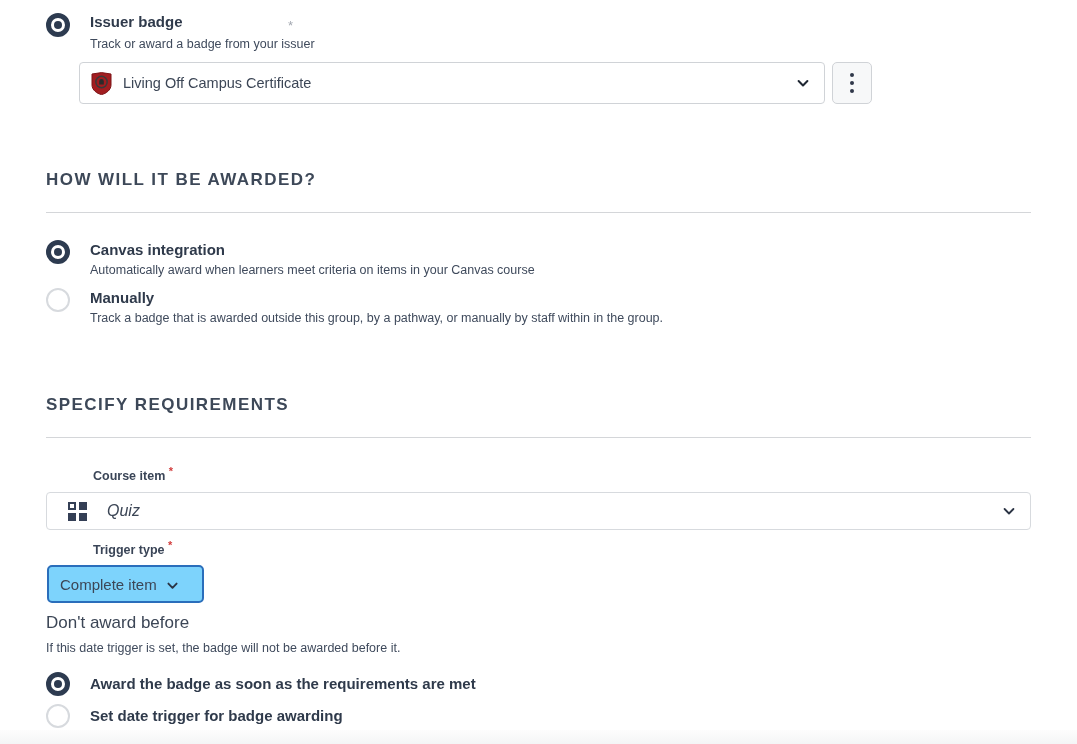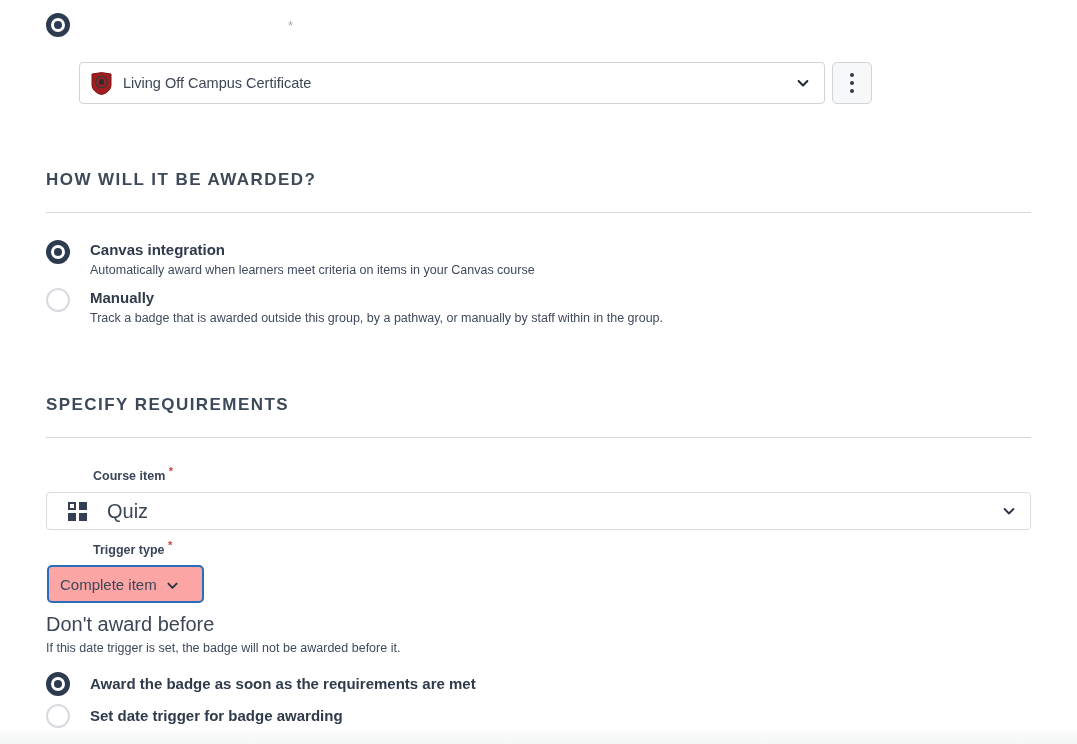--- a/index.html
+++ b/index.html
@@ -206,48 +206,49 @@
   .quiz-icon i.tl {
     left: 0; top: 0; width: 8px; height: 8px;
     background: #ffffff;
     border: 2px solid #343f55;
   }
   .quiz-icon i.tr { left: 11px; top: 0; width: 8px; height: 8px; }
   .quiz-icon i.bl { left: 0; top: 11px; width: 8px; height: 8px; }
   .quiz-icon i.br { left: 11px; top: 11px; width: 8px; height: 8px; }
   .course-value {
     margin-left: 19px;
-    font-size: 20px;
+    font-size: 16px;
     color: #3c4656;
+    font-style: italic;
   }
 
   .trigger-select {
     position: absolute;
     left: 47px; top: 565px;
     width: 157px; height: 38px;
     border: 2px solid #2a6ebb;
     border-radius: 5px;
-    background: #fca5a5;
+    background: #7dd3fc;
     display: flex;
     align-items: center;
     padding: 0 11px;
   }
   .trigger-value {
     font-size: 15px;
     color: #3c4656;
   }
   .trigger-chev {
     margin-left: 9px;
     width: 13px; height: 13px;
   }
 
   .dont-award {
     position: absolute;
     left: 46px; top: 613px;
-    font-size: 20px;
+    font-size: 17px;
     color: #3c4656;
   }
   .date-help {
     position: absolute;
     left: 46px; top: 641px;
     font-size: 12.5px;
     color: #3f4a5c;
   }
 
   .opt-asap { left: 46px; top: 672px; }
@@ -266,20 +267,24 @@
     background: linear-gradient(to bottom, #fdfdfd, #f4f5f6);
   }
 </style>
 </head>
 <body>
 
 <div class="page">
 
   <div class="issuer-row">
     <div class="radio on"></div>
+    <div class="issuer-texts">
+      <span class="issuer-title">Issuer badge</span>
+      <div class="issuer-sub">Track or award a badge from your issuer</div>
+    </div>
     <span class="issuer-star">*</span>
   </div>
 
   <div class="badge-select-row">
     <div class="badge-select">
       <span class="badge-icon">
         <svg width="21" height="23" viewBox="0 0 21 23">
           <path d="M1 2 L10.5 0.6 L20 2 L20 13 C20 18 15 21.6 10.5 22.6 C6 21.6 1 18 1 13 Z" fill="#a21d20" stroke="#7d1417" stroke-width="1"></path>
           <circle cx="10.5" cy="10" r="6.4" fill="#3a3a3a"></circle>
           <circle cx="10.5" cy="10" r="4.9" fill="#a21d20"></circle>

